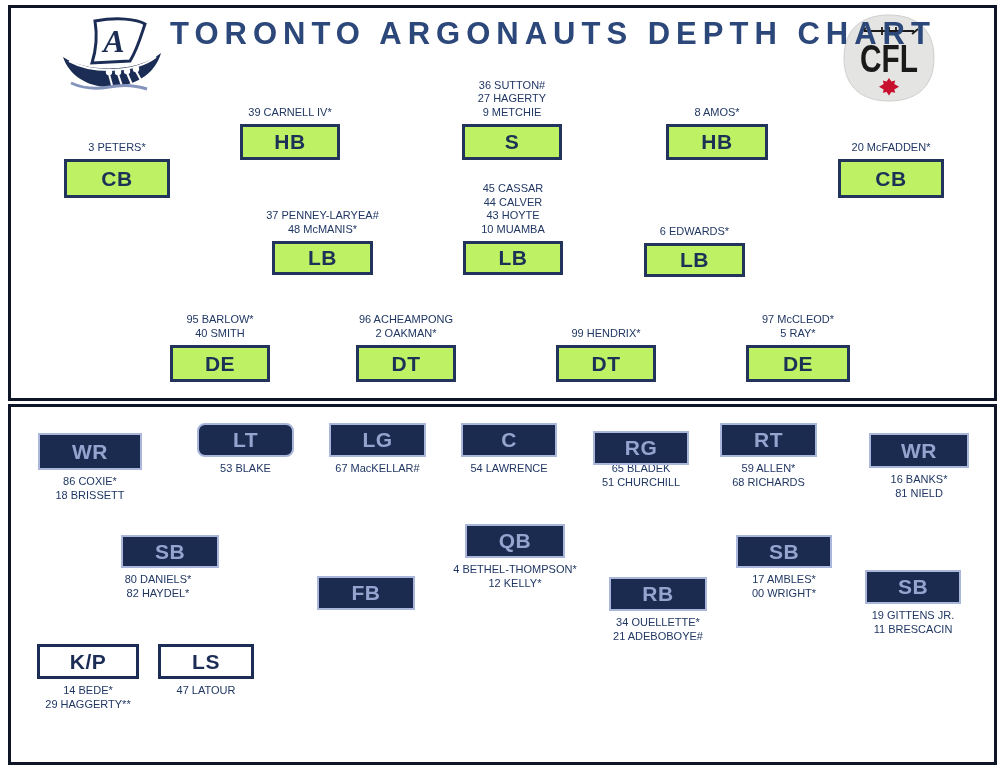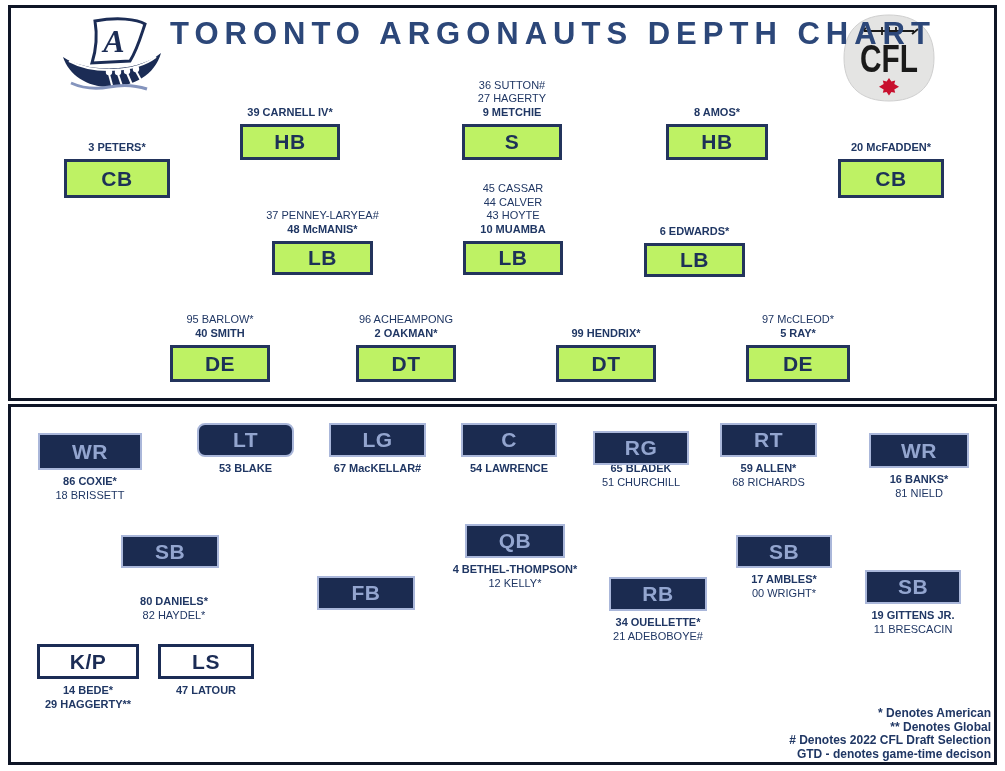--- a/index.html
+++ b/index.html
@@ -25,21 +25,21 @@
     position:absolute;box-sizing:border-box;display:flex;align-items:center;justify-content:center;
     font-weight:bold;font-size:21px;letter-spacing:.5px;z-index:3;
   }
   .pos-box.light{background:#bef264;border:3px solid #23345c;color:#1d3157;}
   .pos-box.dark{background:#1b2b50;border:2px solid #aab7da;color:#93a5cf;}
   .pos-box.outline{background:#ffffff;border:3px solid #1b2c55;color:#1b2c55;}
   .names{
     position:absolute;width:220px;text-align:center;z-index:2;
     font-size:11px;line-height:13.5px;color:#203764;white-space:nowrap;
   }
-  .names .starter{font-weight:bold;}
+  .names .starter{font-weight:normal;}
   .names .backup{font-weight:normal;}
   .footnotes{
     position:absolute;right:14px;bottom:10px;text-align:right;
     font-size:12px;line-height:13.5px;font-weight:bold;color:#203764;
   }
 </style>
 </head>
 <body>
 
 <div class="page">
@@ -205,21 +205,21 @@
       <div class="pos-box dark" style="left: 869px; top: 433px; width: 100px; height: 35px;">
         <span>WR</span>
       </div>
       <div class="names" style="left: 809px; top: 473px;">
         <div class="starter">16 BANKS*</div>
         <div class="backup">81 NIELD</div>
       </div>
       <div class="pos-box dark" style="left: 121px; top: 535px; width: 98px; height: 33px;">
         <span>SB</span>
       </div>
-      <div class="names" style="left: 64px; top: 573px; margin-top: 22px;">
+      <div class="names" style="left: 48px; top: 573px;">
         <div class="starter">80 DANIELS*</div>
         <div class="backup">82 HAYDEL*</div>
       </div>
       <div class="pos-box dark" style="left: 465px; top: 524px; width: 100px; height: 34px;">
         <span>QB</span>
       </div>
       <div class="names" style="left: 405px; top: 563px;">
         <div class="starter">4 BETHEL-THOMPSON*</div>
         <div class="backup">12 KELLY*</div>
       </div>
@@ -255,19 +255,13 @@
         <div class="starter">29 HAGGERTY**</div>
       </div>
       <div class="pos-box outline" style="left: 158px; top: 644px; width: 96px; height: 35px;">
         <span>LS</span>
       </div>
       <div class="names" style="left: 96px; top: 684px;">
         <div class="starter">47 LATOUR</div>
       </div>
     </div>
 
-  <div class="footnotes" id="footnotes">
-      <div>* Denotes American</div>
-      <div>** Denotes Global</div>
-      <div># Denotes 2022 CFL Draft Selection</div>
-      <div>GTD - denotes game-time decison</div>
-    </div>
 </div>
 
 </body></html>

